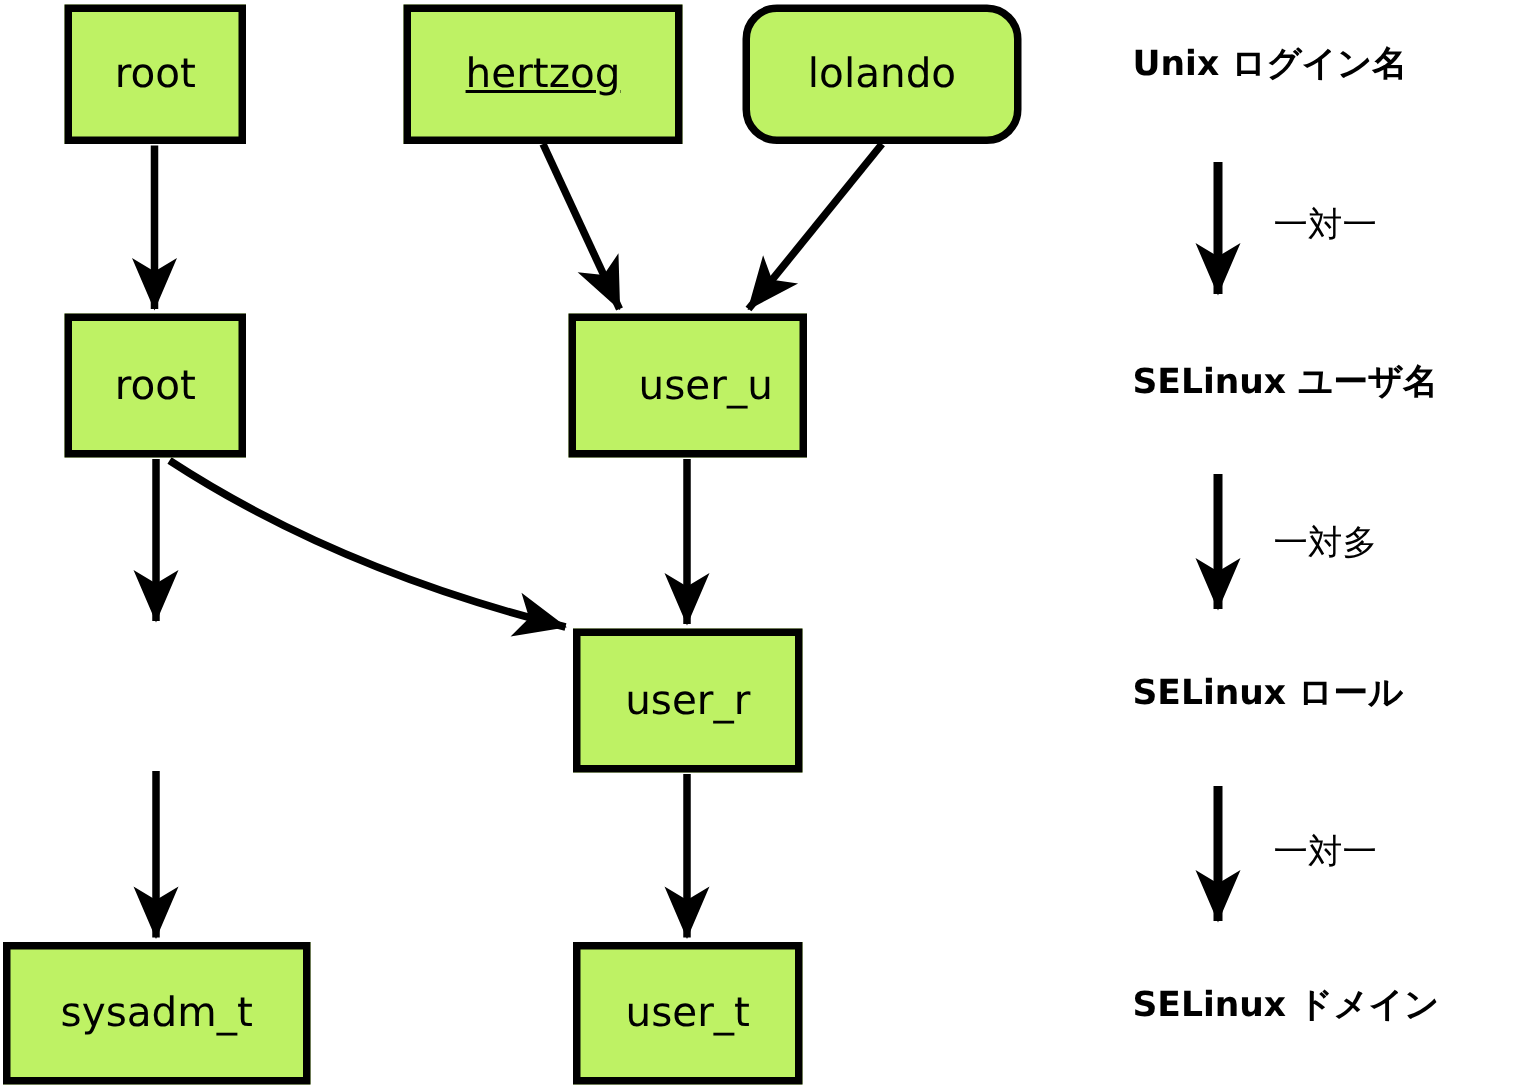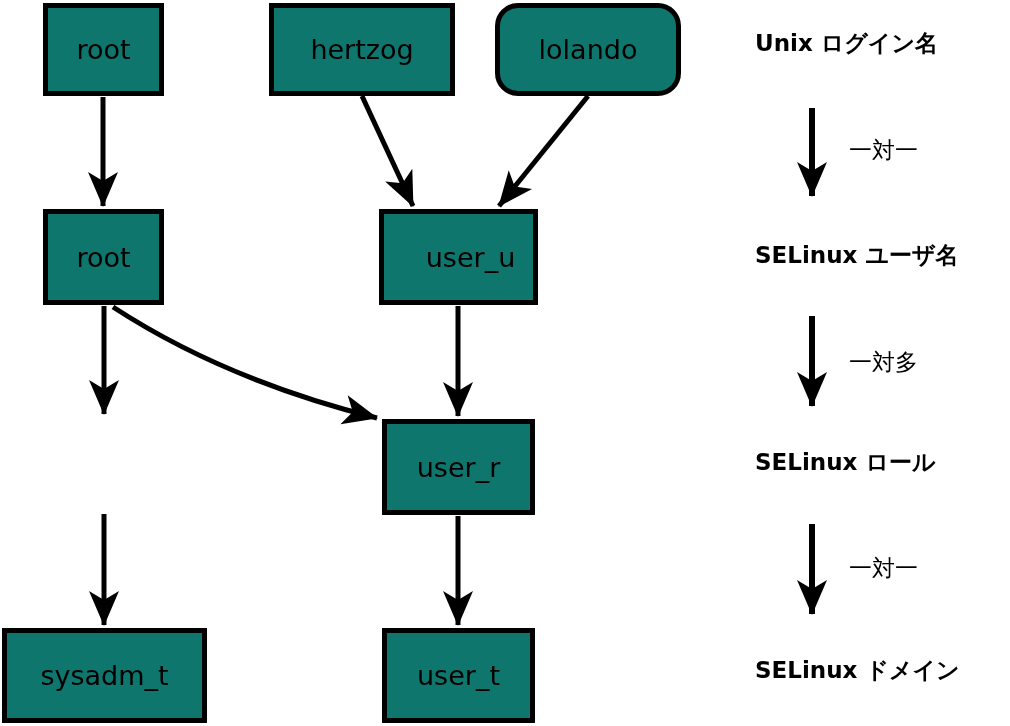--- a/index.html
+++ b/index.html
@@ -20,21 +20,21 @@
     position: absolute;
     left: 0;
     top: 0;
     width: 1010px;
     height: 726px;
   }
   .node {
     position: absolute;
     box-sizing: border-box;
     border: 5px solid #000000;
-    background: #0f766e;
+    background: #bef264;
     display: flex;
     align-items: center;
     justify-content: center;
     font-size: 27px;
     line-height: 1;
     letter-spacing: 0px;
     white-space: nowrap;
   }
   .legend-heading {
     position: absolute;
@@ -71,21 +71,21 @@
     <path d="M104,514 L104,625" stroke="#000000" stroke-width="5" fill="none" marker-end="url(#ah)"></path>
     <path d="M458,516 L458,625" stroke="#000000" stroke-width="5" fill="none" marker-end="url(#ah)"></path>
     <path d="M812,108 L812,196" stroke="#000000" stroke-width="6" fill="none" marker-end="url(#ah)"></path>
     <path d="M812,316 L812,406" stroke="#000000" stroke-width="6" fill="none" marker-end="url(#ah)"></path>
     <path d="M812,524 L812,614" stroke="#000000" stroke-width="6" fill="none" marker-end="url(#ah)"></path>
   </svg>
 
   <div class="node" style="left:43px; top:3px; width:121px; height:93px;">
     <span>root</span>
   </div>
-  <div class="node" style="left:269px; top:3px; width:186px; height:93px;">
+  <div class="node" style="left:269px; top:3px; width:186px; height:93px;text-decoration:underline;">
     <span>hertzog</span>
   </div>
   <div class="node" style="left:495px; top:3px; width:186px; height:93px;border-radius:23px;">
     <span>lolando</span>
   </div>
 
   <div class="node" style="left:43px; top:209px; width:121px; height:96px;">
     <span>root</span>
   </div>
   <div class="node" style="left:379px; top:209px; width:159px; height:96px;padding-left:24px;">

